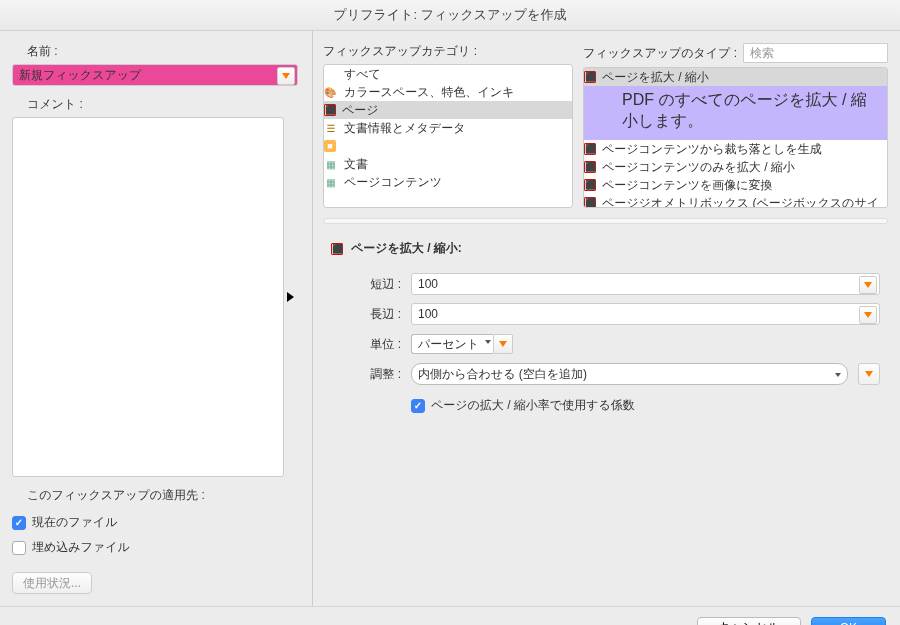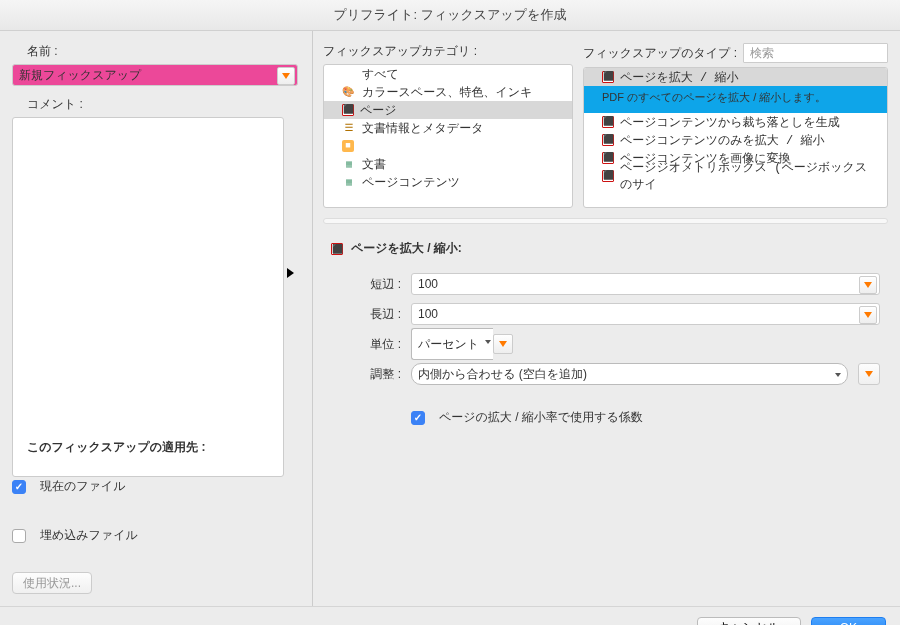--- a/index.html
+++ b/index.html
@@ -9,52 +9,52 @@
 .left { width: 310px; padding: 12px; display: flex; flex-direction: column; }
 .right { flex: 1; padding: 12px 12px 0 8px; display: flex; flex-direction: column; }
 .lbl { font-size: 12px; color: #333; margin-bottom: 4px; margin-left: 15px; }
 .dropdown { position: relative; background: #ec4899; border: 1px solid #ccc; border-radius: 3px; height: 22px; display: flex; align-items: center; padding: 0 22px 0 6px; font-size: 12px; }
 .dropdown .arrow { position: absolute; right: 2px; top: 2px; width: 18px; height: 18px; background: linear-gradient(#fff,#eee); border: 1px solid #ccc; border-radius: 2px; display: flex; align-items: center; justify-content: center; }
 .arrow svg, .triangle svg { fill: #ff7a00; }
 .commentbox { background: #fff; border: 1px solid #ccc; border-radius: 3px; flex: 1; min-height: 360px; }
 .commentwrap { display: flex; align-items: center; gap: 2px; flex:1; min-height:0; }
 .commentbox-inner { flex:1; align-self: stretch; }
 .vtriangle { width: 14px; height: 14px; display:flex; align-items:center; justify-content:center; margin-left:-2px; }
-.applylbl { margin-top: 10px; margin-bottom: 6px; font-weight: bold; }
-.chk { display: flex; align-items: center; gap: 14px; margin: 16px 0; font-size: 12px; }
+.applylbl { margin-top: 10px; margin-bottom: 6px; }
+.chk { display: flex; align-items: center; gap: 6px; margin: 4px 0; font-size: 12px; }
 .chkbox { width: 14px; height: 14px; border: 1px solid #aaa; border-radius: 3px; background: #fff; display:flex; align-items:center; justify-content:center; }
 .chkbox.checked { background: #3b82f6; border-color:#3b82f6; }
 .chkbox.checked::after { content:"✓"; color:#fff; font-size:10px; font-weight:bold; }
 .usagebtn { margin-top: 12px; height: 22px; padding: 0 10px; border: 1px solid #ccc; border-radius: 4px; background: linear-gradient(#fdfdfd,#f0f0f0); color:#999; font-size:12px; width:fit-content; }
 .toprow { display: flex; gap: 10px; height: 165px; }
 .catpanel, .typepanel { display: flex; flex-direction: column; }
 .catpanel { width: 250px; }
 .typepanel { flex: 1; }
 .panelheader { font-size: 12px; color:#333; margin-bottom: 4px; display:flex; align-items:center; gap:6px; }
 .searchbox { flex:1; height: 20px; border:1px solid #ccc; border-radius:1px; background:#fff; padding:0 6px; font-size:12px; color:#999; display:flex; align-items:center; }
 .listbox { flex:1; background:#fff; border:1px solid #ccc; border-radius:3px; overflow:auto; }
-.listitem { display:flex; align-items:center; gap:6px; padding:2px 18px; font-size:12px; color:#333; height:18px;font-family:Liberation Mono, monospace; }
+.listitem { display:flex; align-items:center; gap:6px; padding:2px 0; font-size:12px; color:#333; height:18px; }
 .listitem.selected { background:#d8d8d8; }
-.typedesc { padding:4px 6px 8px 18px; font-size:11px; color:#333; background:#0ea5e9; }
+.typedesc { padding:4px 6px 8px 38px; font-size:16px; color:#333; background:#c4b5fd; }
 .listitem .ico { width:14px; height:14px; display:flex; align-items:center; justify-content:center; font-size:10px; }
 .ico-pdf { color:#c11; font-weight:bold; font-size:9px; background:#fff; border:1px solid #c11; border-radius:1px; width:12px; height:12px; line-height:11px; text-align:center;}
 .ico-color { font-size: 11px; }
 .ico-meta { color:#b07000; }
 .ico-inter { background:#ffb84d; border-radius:2px; color:#fff; width:12px; height:12px; text-align:center; line-height:12px; font-size:9px;}
 .ico-doc { color:#6a8; }
 .divider { height: 10px; margin: 8px 0 14px; display:flex; align-items:center; justify-content:center; }
 .divider::before { content:""; display:block; width:100%; height:4px; background:#f8f8f8; border:1px solid #ddd; border-radius:3px; }
 .midpanel { padding: 0 8px; }
 .midtitle { display:flex; align-items:center; gap:8px; margin-bottom: 16px; font-size:12px; font-weight: 600; }
 .formrow { display:flex; align-items:center; gap:10px; margin-bottom: 8px; padding-left: 20px; }
 .formrow .flabel { width: 50px; text-align:right; font-size:12px; }
 .textinput { flex:1; height:22px; border:1px solid #ccc; border-radius:3px; background:#fff; padding:0 22px 0 6px; font-size:12px; position:relative; display:flex; align-items:center;}
 .textinput .stepbtn { position:absolute; right:2px; top:2px; width:18px; height:18px; border:1px solid #ccc; border-radius:2px; background:linear-gradient(#fff,#eee); display:flex; align-items:center; justify-content:center;}
 .smalldrop { position:relative; height:22px; display:flex; align-items:center; }
-.smalldrop .dtxt { border:1px solid #bbb; border-right:none; border-radius:3px 0 0 3px; background:#fff; height:32px; display:flex; align-items:center; padding:0 14px 0 6px; font-size:12px; }
+.smalldrop .dtxt { border:1px solid #bbb; border-right:none; border-radius:3px 0 0 3px; background:#fff; height:20px; display:flex; align-items:center; padding:0 14px 0 6px; font-size:12px; }
 .smalldrop .dcaret { position:absolute; right:22px; top:7px; width:0;height:0;border-left:3px solid transparent;border-right:3px solid transparent;border-top:4px solid #555;}
 .smalldrop .dorange { width:20px; height:20px; border:1px solid #ccc; border-radius:2px; background:linear-gradient(#fff,#eee); display:flex; align-items:center; justify-content:center;}
 .widecombo { flex:1; height:22px; border:1px solid #bbb; border-radius:10px; background:#fff; display:flex; align-items:center; padding:0 18px 0 6px; font-size:12px; position:relative;}
 .widecombo::after { content:""; position:absolute; right:6px; top:9px; width:0;height:0;border-left:3px solid transparent;border-right:3px solid transparent;border-top:4px solid #555;}
 .iconbtn { width:22px; height:22px; border:1px solid #ccc; border-radius:3px; background:linear-gradient(#fdfdfd,#f0f0f0); display:flex; align-items:center; justify-content:center; font-size:12px; color:#555;}
 .iconbtn.disabled { color:#bbb; }
 .footer { height: 42px; border-top: 1px solid #d5d5d5; display:flex; align-items:center; justify-content:flex-end; gap:10px; padding:0 14px; background:#ececec;}
 .btn { height:22px; padding:0 20px; border:1px solid #bbb; border-radius:4px; background:linear-gradient(#fdfdfd,#f0f0f0); font-size:12px; }
 .btn.primary { background:linear-gradient(#4aa3ff,#1e7ef0); color:#fff; border-color:#1e7ef0; padding:0 28px;}
 .vsep { width:1px; background:#ccc; margin:0 2px; align-self:stretch;}

